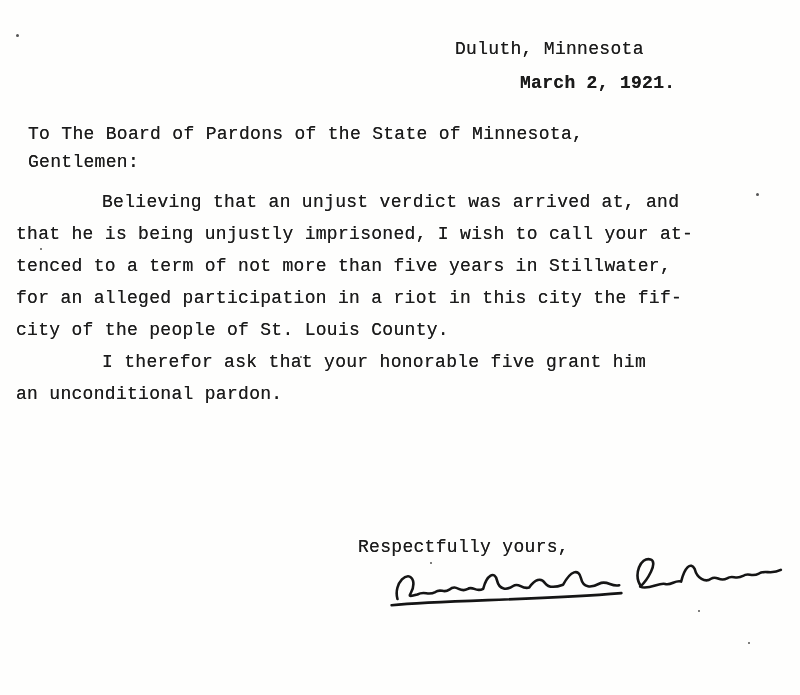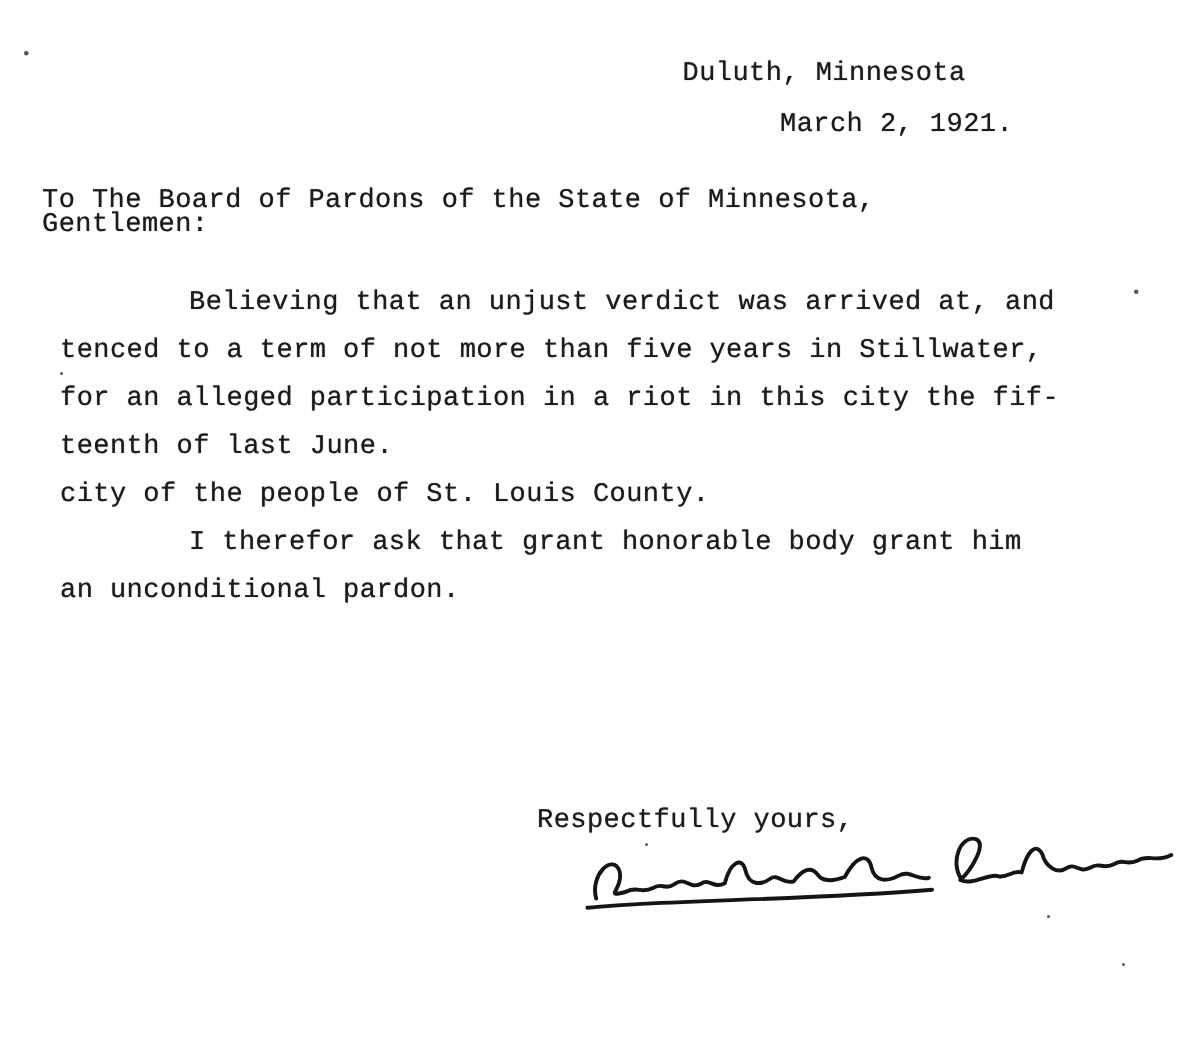--- a/index.html
+++ b/index.html
@@ -17,27 +17,27 @@
     color: #1b1b1b;
   }
   .tw {
     position: absolute;
     font-size: 18px;
     letter-spacing: 0.3px;
     white-space: pre;
     text-shadow: 0 0 0.6px rgba(10,10,10,0.75);
   }
   .header-place { left: 455px; top: 39px; }
-  .header-date  { left: 520px; top: 73px; }
+  .header-date  { left: 520px; top: 73px; font-weight: bold; }
   .recipient    { left: 28px;  top: 124px; }
-  .salutation   { left: 28px;  top: 140px; }
+  .salutation   { left: 28px;  top: 152px; }
 
   .body-lines {
     position: absolute;
-    left: 40px;
+    left: 16px;
     top: 186px;
     width: 690px;
     font-family: Liberation Mono, monospace;
   }
   .body-line {
     height: 32px;
     line-height: 32px;
     font-size: 18px;
     letter-spacing: 0.3px;
     white-space: pre;
@@ -79,25 +79,25 @@
 <div class="page">
 
   <div class="tw header-place">Duluth, Minnesota</div>
   <div class="tw header-date">March 2, 1921.</div>
 
   <div class="tw recipient">To The Board of Pardons of the State of Minnesota,</div>
   <div class="tw salutation">Gentlemen:</div>
 
   <div class="body-lines">
     <div class="body-line indent">Believing that an unjust verdict was arrived at, and</div>
+    <div class="body-line">that he is being unjustly imprisoned, I wish to call your at-</div>
     <div class="body-line">tenced to a term of not more than five years in Stillwater,</div>
     <div class="body-line">for an alleged participation in a riot in this city the fif-</div>
-    <div class="body-line">teenth of last June.</div>
     <div class="body-line">city of the people of St. Louis County.</div>
-    <div class="body-line indent">I therefor ask that grant honorable body grant him</div>
+    <div class="body-line indent">I therefor ask that your honorable five grant him</div>
     <div class="body-line">an unconditional pardon.</div>
   </div>
 
   <div class="tw closing">Respectfully yours,</div>
 
   <div class="signature-wrap">
     <svg viewBox="0 0 412 62" xmlns="http://www.w3.org/2000/svg">
       <title>Frank McEwen  Eveleth Minn</title>
 
       <path class="sig-stroke" d="M8 52 C60 48 150 51 238 46"></path>

